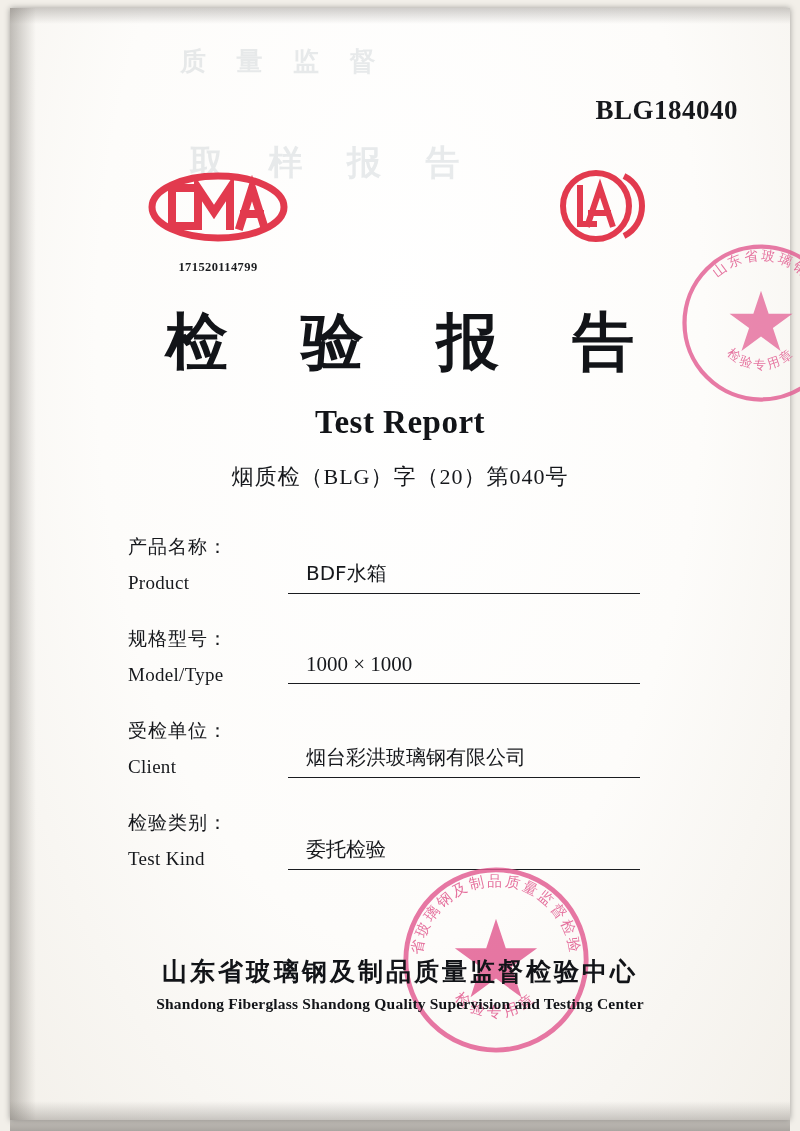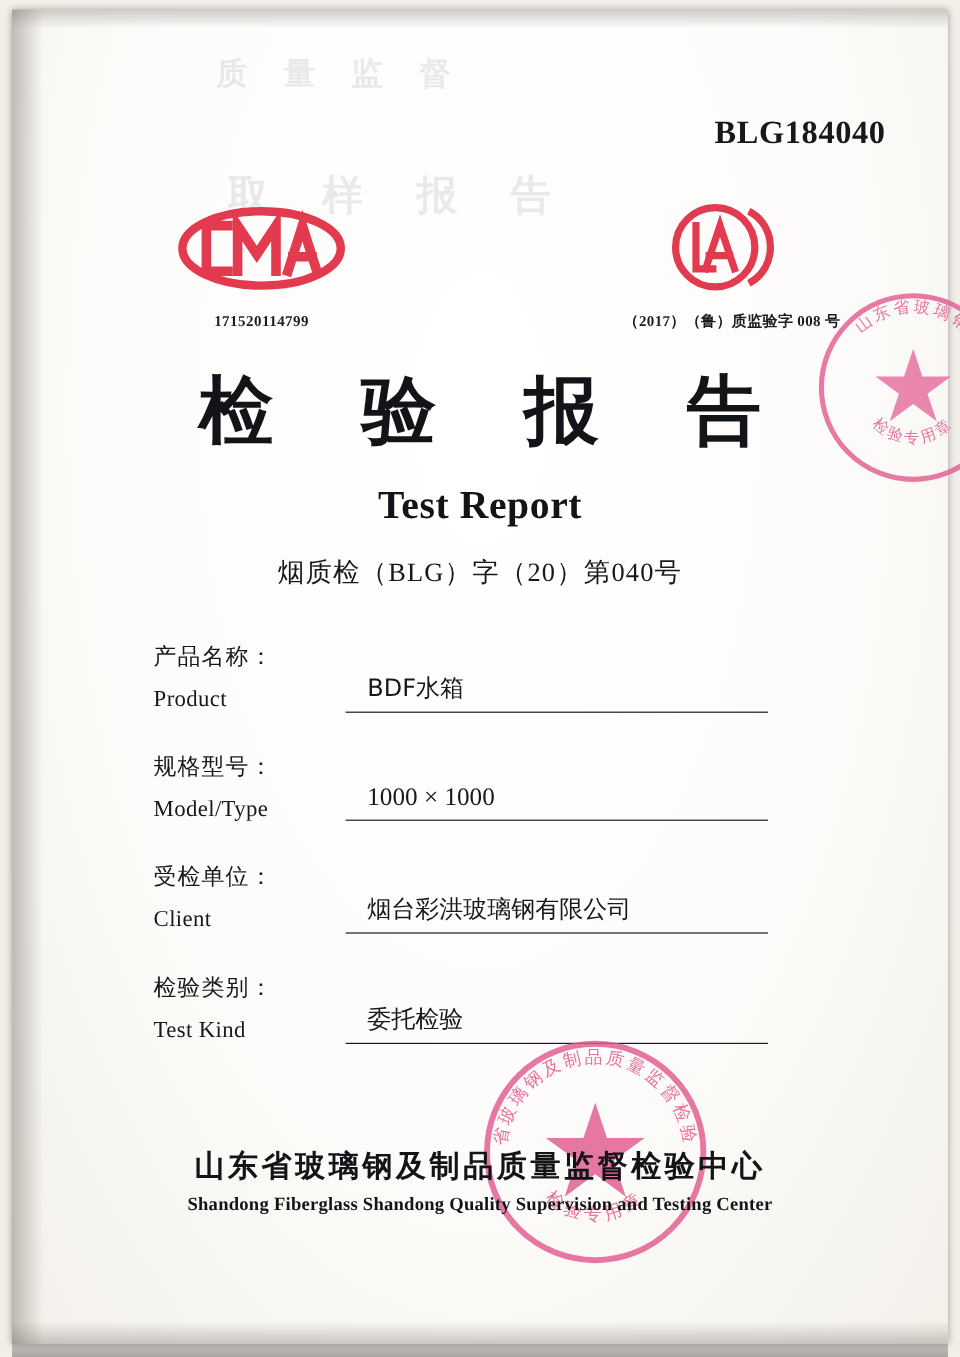--- a/index.html
+++ b/index.html
@@ -246,21 +246,20 @@
   <div class="cal-wrap">
     <svg width="120" height="80" viewBox="0 0 120 80" style="display:block;margin:0 auto">
       <circle cx="46" cy="40" r="33" fill="none" stroke="#e23a4e" stroke-width="6"></circle>
       <path d="M74 10 C 98 22, 98 58, 74 70" fill="none" stroke="#e23a4e" stroke-width="6"></path>
       <g fill="none" stroke="#e23a4e" stroke-width="6" stroke-linecap="square">
         <path d="M38 58 L50 22 L62 58"></path>
         <path d="M41 47 L58 47"></path>
         <path d="M30 22 L30 58 L44 58"></path>
       </g>
     </svg>
-    <div class="cal-code">（2017）（鲁）质监验字 008 号</div>
   </div>
 
   <div class="title-cn">检 验 报 告</div>
   <div class="title-en">Test Report</div>
   <div class="serial">烟质检（BLG）字（20）第040号</div>
 
   <div class="fields">
     <div class="field">
       <div class="f-label-cn">产品名称：</div>
       <div class="f-label-en">Product</div>

